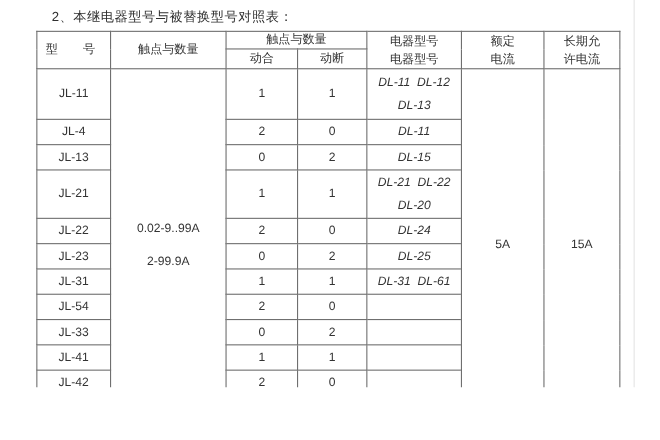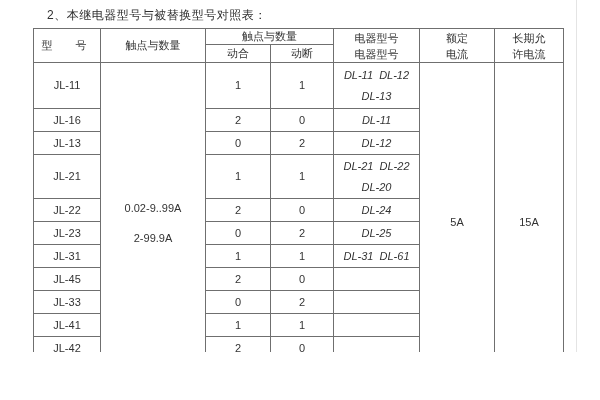--- a/index.html
+++ b/index.html
@@ -106,31 +106,31 @@
         <td>1</td>
         <td class="l">
           <div class="rl">DL-11  DL-12</div>
           <div class="rl">DL-13</div>
         </td>
         <td rowspan="12">5A</td>
         <td rowspan="12">15A</td>
       </tr>
 
       <tr class="r-std">
-        <td>JL-16</td>
+        <td>JL-4</td>
         <td>2</td>
         <td>0</td>
         <td class="l"><span class="rl">DL-11</span></td>
       </tr>
 
       <tr class="r-std">
         <td>JL-13</td>
         <td>0</td>
         <td>2</td>
-        <td class="l"><span class="rl">DL-12</span></td>
+        <td class="l"><span class="rl">DL-15</span></td>
       </tr>
 
       <tr class="r-tall2">
         <td>JL-21</td>
         <td>1</td>
         <td>1</td>
         <td class="l">
           <div class="rl">DL-21  DL-22</div>
           <div class="rl">DL-20</div>
         </td>
@@ -151,21 +151,21 @@
       </tr>
 
       <tr class="r-std">
         <td>JL-31</td>
         <td>1</td>
         <td>1</td>
         <td class="l"><span class="rl">DL-31  DL-61</span></td>
       </tr>
 
       <tr class="r-std">
-        <td>JL-45</td>
+        <td>JL-54</td>
         <td>2</td>
         <td>0</td>
         <td class="l"><span class="rl"></span></td>
       </tr>
 
       <tr class="r-std">
         <td>JL-33</td>
         <td>0</td>
         <td>2</td>
         <td class="l"><span class="rl"></span></td>

